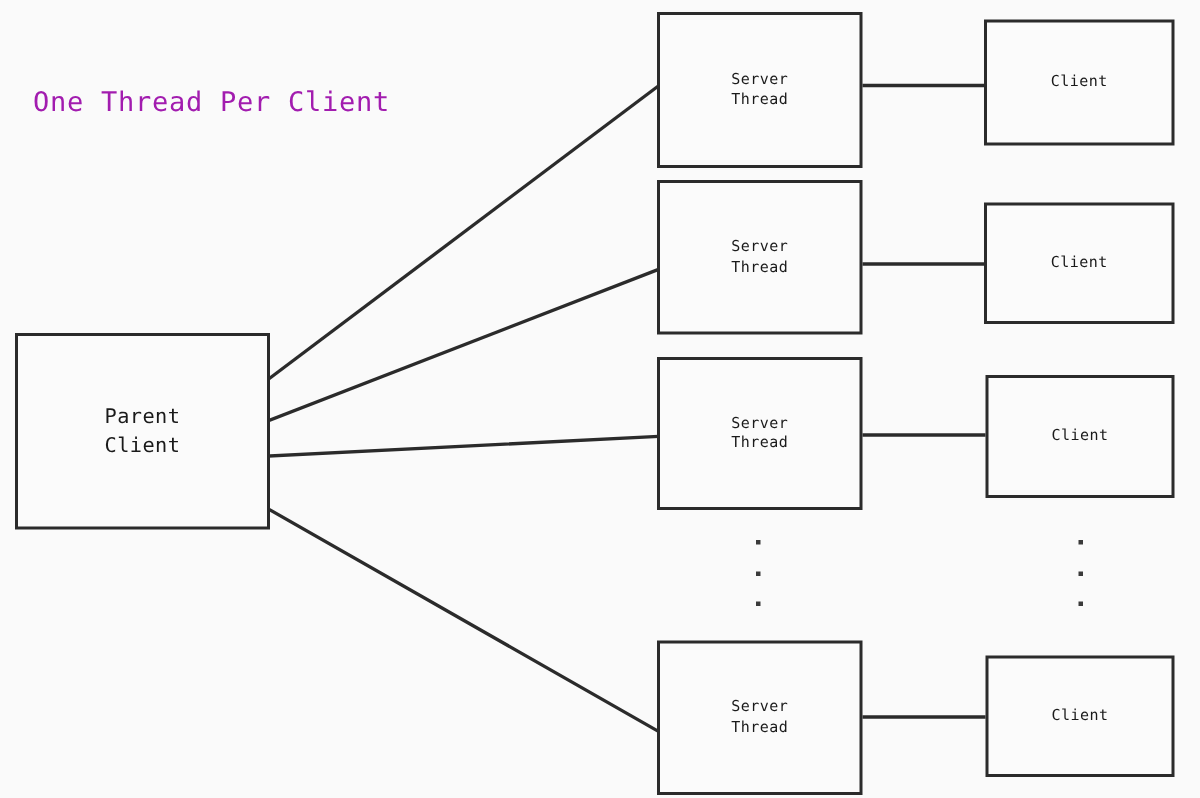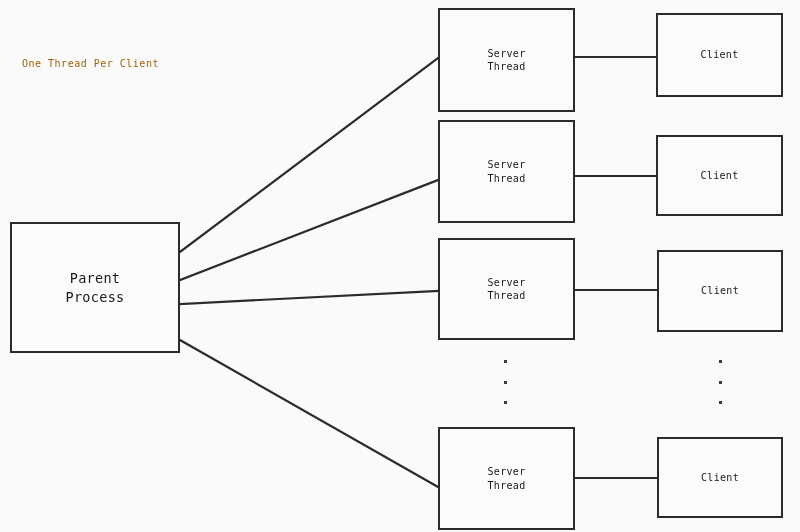--- a/index.html
+++ b/index.html
@@ -21,23 +21,23 @@
     left: 0;
     top: 0;
     width: 800px;
     height: 532px;
   }
   .diagram-title {
     position: absolute;
     left: 22px;
     top: 58px;
     font-family: "DejaVu Sans Mono", "Liberation Mono", monospace;
-    font-size: 10px;
+    font-size: 18px;
     letter-spacing: 0.5px;
-    color: #a16207;
+    color: #a21caf;
     white-space: nowrap;
   }
   .node-box {
     position: absolute;
     box-sizing: border-box;
     background: #fbfbfb;
     border: 2px solid #2b2b2b;
     display: flex;
     align-items: center;
     justify-content: center;
@@ -87,21 +87,21 @@
         <line x1="575" y1="290" x2="657" y2="290"></line>
         <line x1="575" y1="478" x2="657" y2="478"></line>
       </g>
   </svg>
 
   <div class="diagram-title">One Thread Per Client</div>
 
   <div id="nodes-layer">
       <div class="node-box" style="left: 10px; top: 222px; width: 170px; height: 131px; background: rgb(251, 251, 251); border-color: rgb(43, 43, 43);">
         <span class="node-label big" style="color: rgb(26, 26, 26);">Parent
-Process</span>
+Client</span>
       </div>
       <div class="node-box" style="left: 438px; top: 8px; width: 137px; height: 104px; background: rgb(251, 251, 251); border-color: rgb(43, 43, 43);">
         <span class="node-label" style="color: rgb(26, 26, 26);">Server
 Thread</span>
       </div>
       <div class="node-box" style="left: 438px; top: 120px; width: 137px; height: 103px; background: rgb(251, 251, 251); border-color: rgb(43, 43, 43);">
         <span class="node-label" style="color: rgb(26, 26, 26);">Server
 Thread</span>
       </div>
       <div class="node-box" style="left: 438px; top: 238px; width: 137px; height: 102px; background: rgb(251, 251, 251); border-color: rgb(43, 43, 43);">

